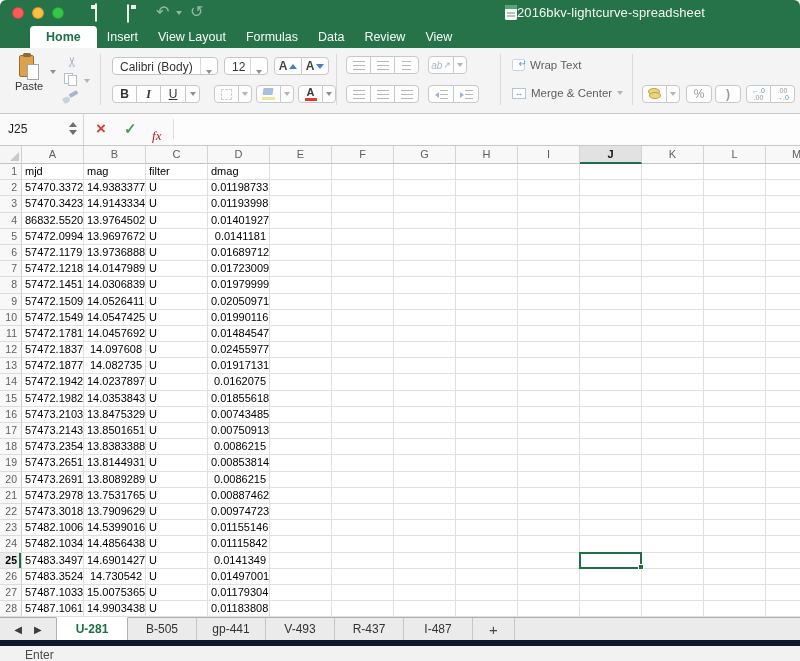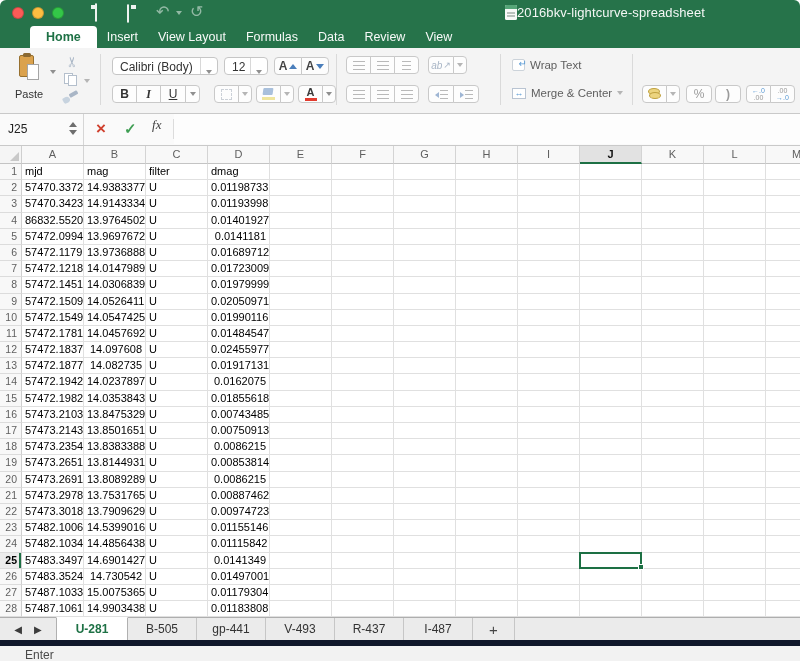--- a/index.html
+++ b/index.html
@@ -42,21 +42,21 @@
   .rbtn.only { border-radius:4px; }
   .caret-down { width:0; height:0; border-left:3.5px solid transparent; border-right:3.5px solid transparent; border-top:4px solid #8f8f8f; }
   .caret-down.dim { border-top-color:#b5b5b5; }
 
   
   .paste-btn { position:absolute; left:8px; top:4px; width:42px; height:56px; display:flex; flex-direction:column; align-items:center; }
   .clipboard-icon { width:20px; height:26px; position:relative; margin-top:2px; }
   .clipboard-icon .board { position:absolute; left:0; top:1px; width:15px; height:22px; background:#dba24d; border:1px solid #97702f; border-radius:2px; }
   .clipboard-icon .clip { position:absolute; left:3.5px; top:-1px; width:8px; height:4px; background:#8b6a33; border-radius:1.5px; }
   .clipboard-icon .page { position:absolute; right:0; bottom:0; width:12px; height:16px; background:#fff; border:1px solid #a5a5a5; }
-  .paste-label { font-size:11px; color:#333; margin-top:8px; }
+  .paste-label { font-size:11px; color:#333; margin-top:0; }
   .mini-tool { position:absolute; }
   .scissors { color:#a9b6c6; font-size:14px; transform:rotate(-90deg); }
   .copy-shape { width:13px; height:13px; position:relative; }
   .copy-shape i { position:absolute; width:9px; height:11px; background:#fff; border:1px solid #b4bfcc; display:block; }
   .copy-shape i:first-child { left:0; top:0; } .copy-shape i:last-child { left:4px; top:2px; }
   .brush-shape { width:16px; height:14px; position:relative; }
   .brush-shape .handle { position:absolute; left:6px; top:0; width:9px; height:4px; background:#a9b6c6; border-radius:1px; transform:rotate(-28deg); }
   .brush-shape .tip { position:absolute; left:0; top:5px; width:7px; height:6px; background:#c7d3df; border-radius:1px 3px 3px 2px; transform:rotate(-28deg); }
 
   
@@ -106,21 +106,21 @@
 
   
   .fbar { position:absolute; top:114px; left:0; right:0; height:32px; background:#fafafa; border-bottom:1px solid #c9c9c9; }
   .namebox { position:absolute; left:0; top:0; width:84px; height:31px; border-right:1px solid #d6d6d6; }
   .namebox .nval { position:absolute; left:8px; top:8px; font-size:12px; color:#222; }
   .stepper { position:absolute; right:6px; top:8px; display:flex; flex-direction:column; gap:3px; align-items:center; }
   .stepper .up { width:0;height:0;border-left:4px solid transparent;border-right:4px solid transparent;border-bottom:5px solid #6e6e6e; }
   .stepper .dn { width:0;height:0;border-left:4px solid transparent;border-right:4px solid transparent;border-top:5px solid #6e6e6e; }
   .fx-cancel { position:absolute; left:96px; top:5px; font-size:17px; font-weight:700; color:#d0402e; }
   .fx-ok { position:absolute; left:124px; top:6px; font-size:15px; font-weight:700; color:#3f9e53; }
-  .fx-fn { position:absolute; left:152px; top:3px; font-size:13px; color:#404040; font-style:italic; font-family:"Liberation Serif", serif; }
+  .fx-fn { position:absolute; left:152px; top:14px; font-size:13px; color:#b91c1c; font-style:italic; font-family:"Liberation Serif", serif; }
   .fx-fn .x { font-style:italic; }
   .fbar-div { position:absolute; left:173px; top:5px; bottom:6px; width:1px; background:#dcdcdc; }
   .formula-input { position:absolute; left:174px; right:0; top:0; bottom:1px; background:#fdfdfd; font-size:12px; color:#222; padding:8px; }
 
   
   .grid { position:absolute; top:146px; left:0; width:800px; height:471px; overflow:hidden; background:#fff; }
   .ch-row { display:flex; height:18px; }
   .corner { width:22px; height:18px; background:#f5f5f5; border-right:1px solid #cfcfcf; border-bottom:1px solid #c4c4c4; position:relative; flex:none; }
   .corner::after { content:""; position:absolute; right:2px; bottom:2px; width:0; height:0; border-left:9px solid transparent; border-bottom:9px solid #c9c9c9; }
   .col-hdr { width:62px; flex:none; height:18px; background:#f8f8f8; border-right:1px solid #d4d4d4; border-bottom:1px solid #c4c4c4; color:#5f5f5f; font-size:11px; text-align:center; line-height:17px; }

